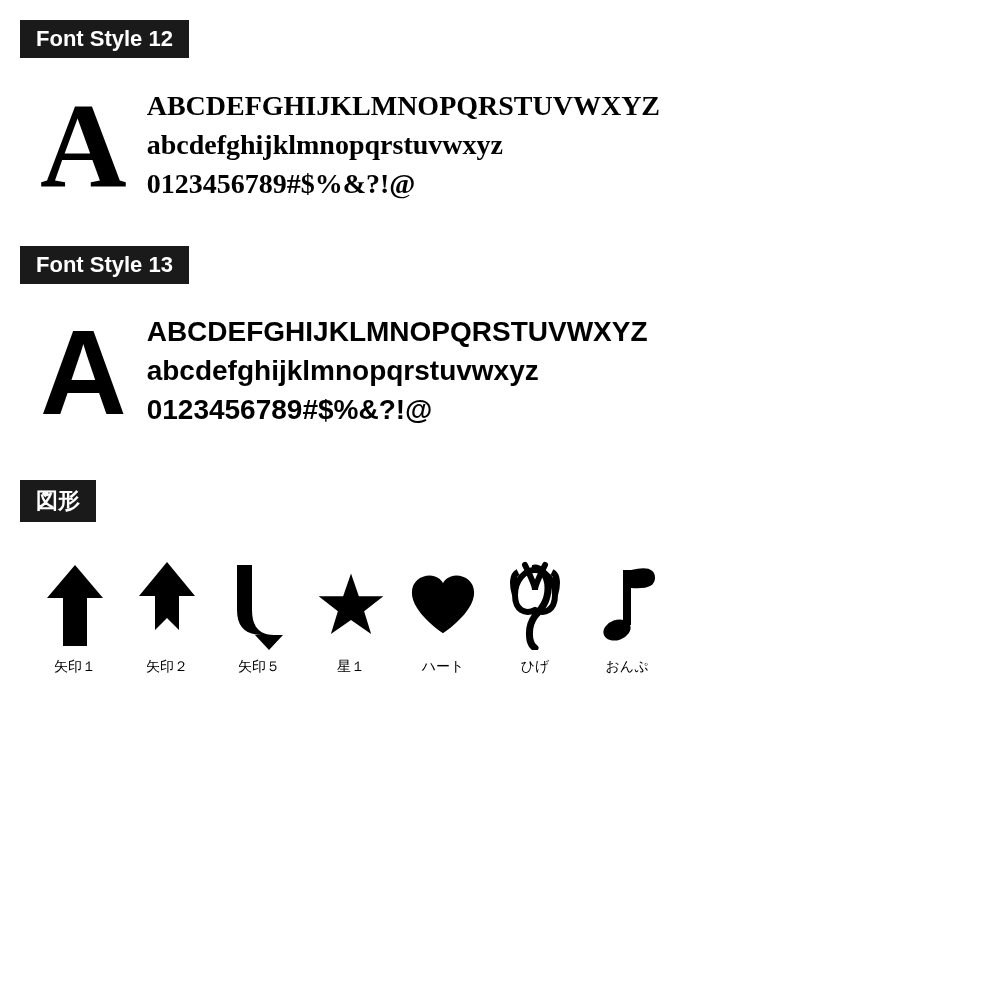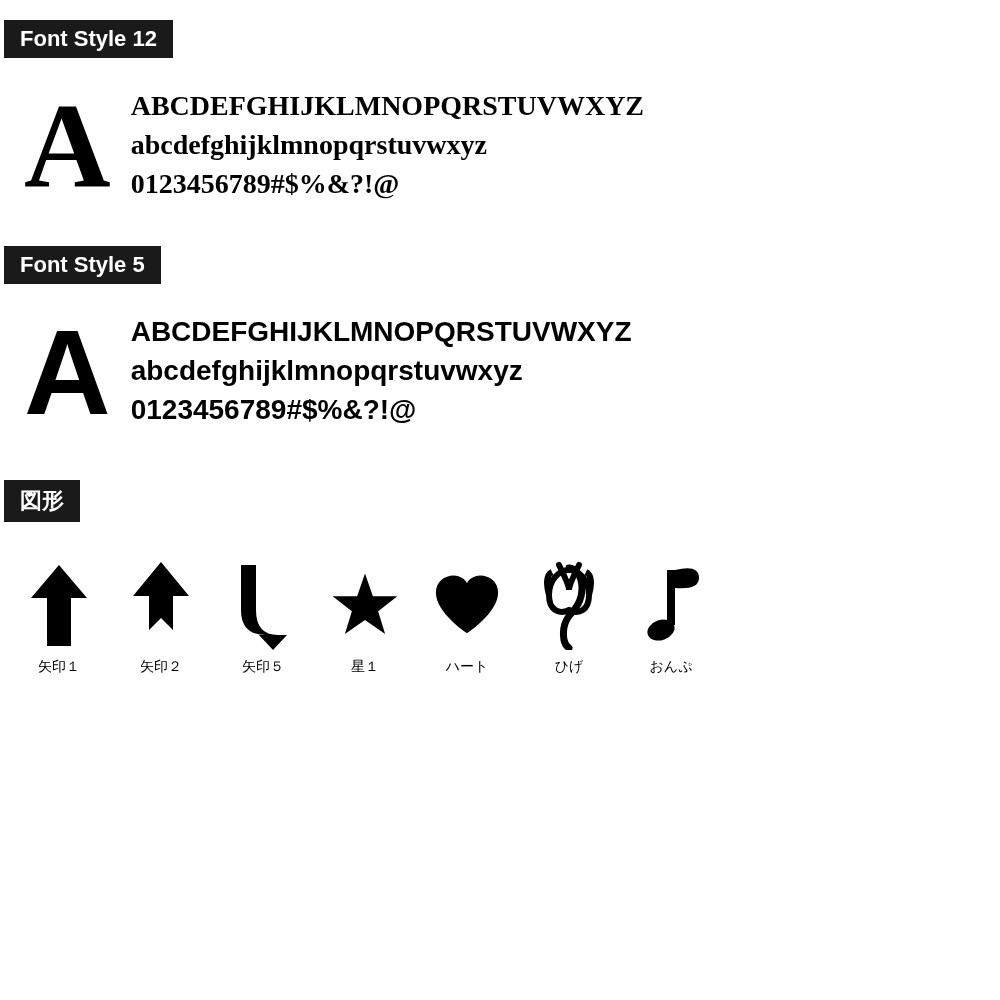--- a/index.html
+++ b/index.html
@@ -6,21 +6,21 @@
     body {
       background: #ffffff;
       font-family: serif;
       width: 1000px;
       min-height: 1000px;
       overflow-x: hidden;
     }
 
     .page {
       width: 928px;
-      padding: 20px 20px 20px 4px;
+      padding: 20px 20px 20px 20px;
     }
 
     .section {
       margin-bottom: 30px;
     }
 
     .section-title {
       display: inline-block;
       background: #1a1a1a;
       color: #ffffff;
@@ -78,21 +78,21 @@
     }
 
     
     .shapes-section {
       margin-top: 38px;
     }
 
     .shapes-grid {
       display: flex;
       align-items: flex-end;
-      gap: 12px;
+      gap: 2px;
       padding: 20px 10px 0 10px;
       flex-wrap: nowrap;
     }
 
     .shape-item {
       display: flex;
       flex-direction: column;
       align-items: center;
       width: 90px;
       gap: 8px;
@@ -128,21 +128,21 @@
       <div class="big-letter">A</div>
       <div class="char-rows">
         <div class="char-row">ABCDEFGHIJKLMNOPQRSTUVWXYZ</div>
         <div class="char-row">abcdefghijklmnopqrstuvwxyz</div>
         <div class="char-row">0123456789#$%&amp;?!@</div>
       </div>
     </div>
   </div>
 
   <div class="section font-style-13">
-    <div class="section-title">Font Style 5</div>
+    <div class="section-title">Font Style 13</div>
     <div class="font-demo">
       <div class="big-letter">A</div>
       <div class="char-rows">
         <div class="char-row">ABCDEFGHIJKLMNOPQRSTUVWXYZ</div>
         <div class="char-row">abcdefghijklmnopqrstuvwxyz</div>
         <div class="char-row">0123456789#$%&amp;?!@</div>
       </div>
     </div>
   </div>
 

